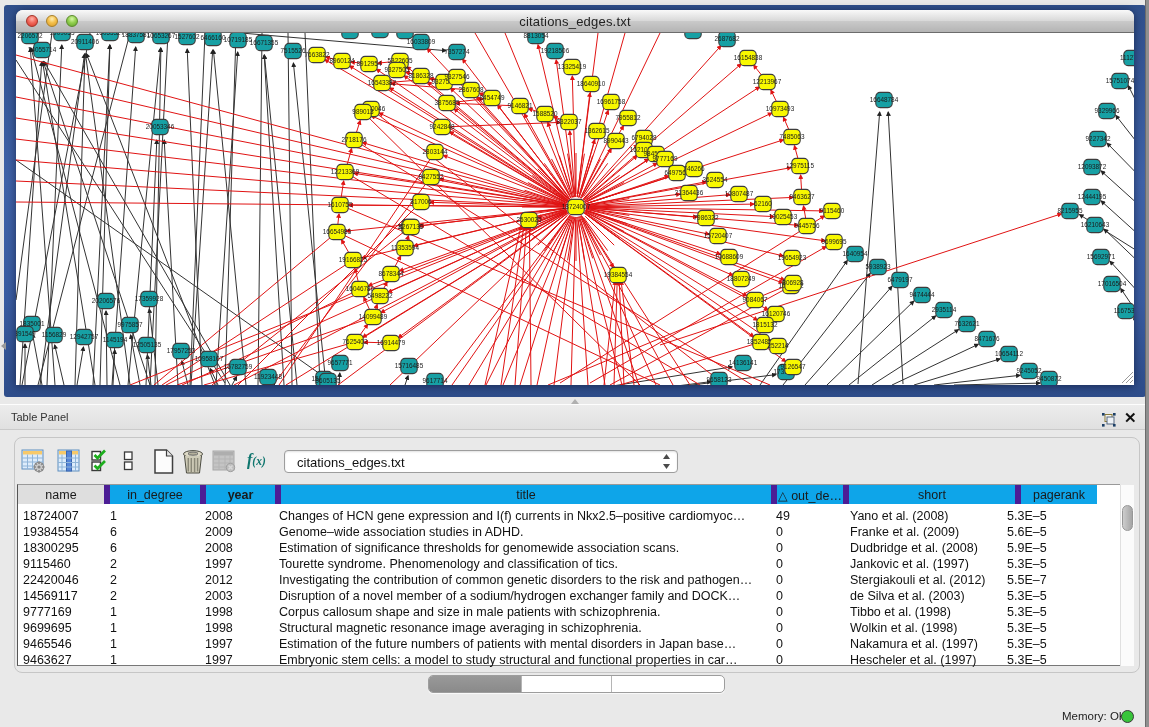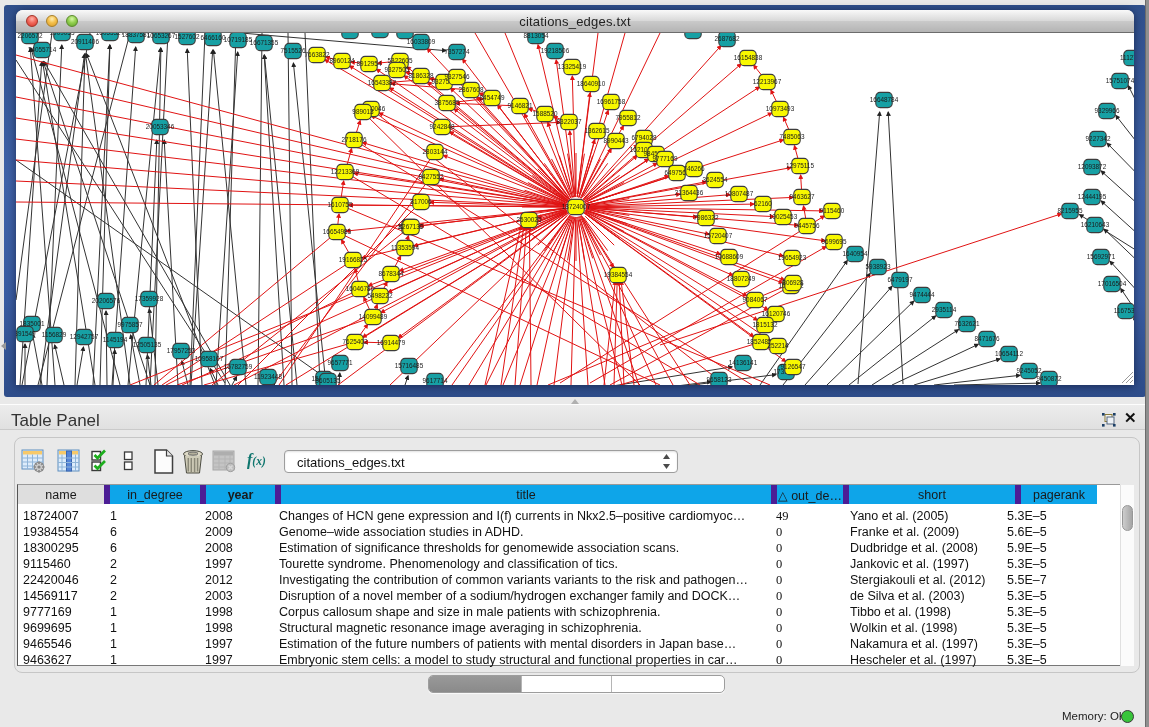--- a/index.html
+++ b/index.html
@@ -20,37 +20,37 @@
 #tl2 { left:30px; background:radial-gradient(circle at 50% 30%, #ffeeb3 0%, #f4c04b 45%, #d99b28 100%); border:1px solid #a8802a;}
 #tl3 { left:50px; background:radial-gradient(circle at 50% 30%, #d6f7a8 0%, #93d04f 45%, #61a42d 100%); border:1px solid #5c8a2e;}
 #canvas { left:0; top:23px; width:1118px; height:352px; background:#fff; overflow:hidden; }
 
 #rstrip { left:1145px; top:0; width:4px; height:727px; background:#8f8f8f; border-left:1px solid #6b6b6b;}
 #spl1 { left:1px; top:342px; width:0; height:0; border-top:4px solid transparent; border-bottom:4px solid transparent; border-right:5px solid #9a9a9a; }
 #spl2 { left:571px; top:399px; width:0;height:0; border-left:4px solid transparent; border-right:4px solid transparent; border-bottom:5px solid #b0b0b0; }
 
 #tphead { left:0; top:404px; width:1145px; height:26px;
   background:linear-gradient(#ececec,#e0e0e0); border-top:1px solid #fdfdfd; border-bottom:1px solid #cacaca; }
-#tptitle { left:11px; top:6px; font-size:17px; color:#333; }
+#tptitle { left:11px; top:6px; font-size:11px; color:#333; }
 #dockic { left:1102px; top:8px; width:14px; height:14px; }
 #closex { left:1124px; top:4px; font-size:15px; font-weight:bold; color:#111; }
 
 #container { left:14px; top:437px; width:1126px; height:236px; border:1px solid #c6c6c6; border-radius:8px; background:#e9e9e9; }
 
 .ticon { top:449px; }
 #combo { left:284px; top:450px; width:394px; height:23px; background:#fff; border:1px solid #9d9d9d; border-radius:4px;
   font-size:13px; color:#111; padding:4px 0 0 12px; box-shadow:inset 0 1px 2px rgba(0,0,0,.12); }
 
 #thead { left:17px; top:484px; width:1103px; height:20px; background:#fff; border-top:1px solid #999; border-left:1px solid #555;}
 .hcell { position:absolute; top:0; height:20px; font-size:12.5px; color:#1a1a1a; text-align:center; padding-top:3px; background:#0ea5e9; border-left:6px solid #4c1d95; }
 #tbody { left:17px; top:504px; width:1103px; height:162px; background:#fff; border-left:1px solid #555; border-bottom:1px solid #777; overflow:hidden;}
 .trow { position:absolute; left:19px; width:1100px; height:16px; font-size:12.5px; color:#111; }
 .trow span { position:absolute; top:1px; white-space:nowrap; }
 .c-name { left:4px; } .c-ind { left:91px; } .c-year { left:186px; } .c-title { left:260px; }
-.c-out { left:757px;font-family:Liberation Serif, serif; } .c-short { left:831px; } .c-pr { left:988px; }
+.c-out { left:757px; } .c-short { left:831px; } .c-pr { left:988px; }
 #vsb { left:1120px; top:485px; width:14px; height:181px; background:#fbfbfb; border-left:1px solid #e0e0e0;}
 #vsbthumb { left:1121.5px; top:505px; width:11px; height:26px; background:linear-gradient(90deg,#cdcdcd,#a5a5a5); border-radius:5.5px; border:1px solid #979797;}
 
 #tabs { left:428px; top:675px; height:18px; display:flex; border:1px solid #9d9d9d; border-radius:5px; overflow:hidden; background:#fff;
   box-shadow:0 1px 1px rgba(255,255,255,.8);}
 .tab { font-size:13px; color:#1a1a1a; border-left:1px solid #b5b5b5; text-align:center; padding-top:15px; }
 .tab.first { border-left:none; }
 .tab.sel { background:linear-gradient(#999,#8a8a8a); color:#f4f4f4; }
 
 #mem { left:1062px; top:710px; font-size:11.5px; color:#222; }
@@ -1034,21 +1034,21 @@
     <div class="hcell" style="left:825px; width:172px;">short</div>
     <div class="hcell" style="left:997px; width:82px;">pagerank</div>
   </div>
   <div class="abs" id="tbody"></div>
 <div class="trow" style="top:508px">
 <span class="c-name">18724007</span>
       <span class="c-ind">1</span>
       <span class="c-year">2008</span>
       <span class="c-title">Changes of HCN gene expression and I(f) currents in Nkx2.5–positive cardiomyoc…</span>
       <span class="c-out">49</span>
-      <span class="c-short">Yano et al. (2005)</span>
+      <span class="c-short">Yano et al. (2008)</span>
       <span class="c-pr">5.3E–5</span>
     </div>
 <div class="trow" style="top:524px">
 <span class="c-name">19384554</span>
       <span class="c-ind">6</span>
       <span class="c-year">2009</span>
       <span class="c-title">Genome–wide association studies in ADHD.</span>
       <span class="c-out">0</span>
       <span class="c-short">Franke et al. (2009)</span>
       <span class="c-pr">5.6E–5</span>
@@ -1068,21 +1068,21 @@
       <span class="c-year">1997</span>
       <span class="c-title">Tourette syndrome. Phenomenology and classification of tics.</span>
       <span class="c-out">0</span>
       <span class="c-short">Jankovic et al. (1997)</span>
       <span class="c-pr">5.3E–5</span>
     </div>
 <div class="trow" style="top:572px">
 <span class="c-name">22420046</span>
       <span class="c-ind">2</span>
       <span class="c-year">2012</span>
-      <span class="c-title">Investigating the contribution of common variants variants to the risk and pathogen…</span>
+      <span class="c-title">Investigating the contribution of common genetic disorders to the risk and pathogen…</span>
       <span class="c-out">0</span>
       <span class="c-short">Stergiakouli et al. (2012)</span>
       <span class="c-pr">5.5E–7</span>
     </div>
 <div class="trow" style="top:588px">
 <span class="c-name">14569117</span>
       <span class="c-ind">2</span>
       <span class="c-year">2003</span>
       <span class="c-title">Disruption of a novel member of a sodium/hydrogen exchanger family and DOCK…</span>
       <span class="c-out">0</span>

